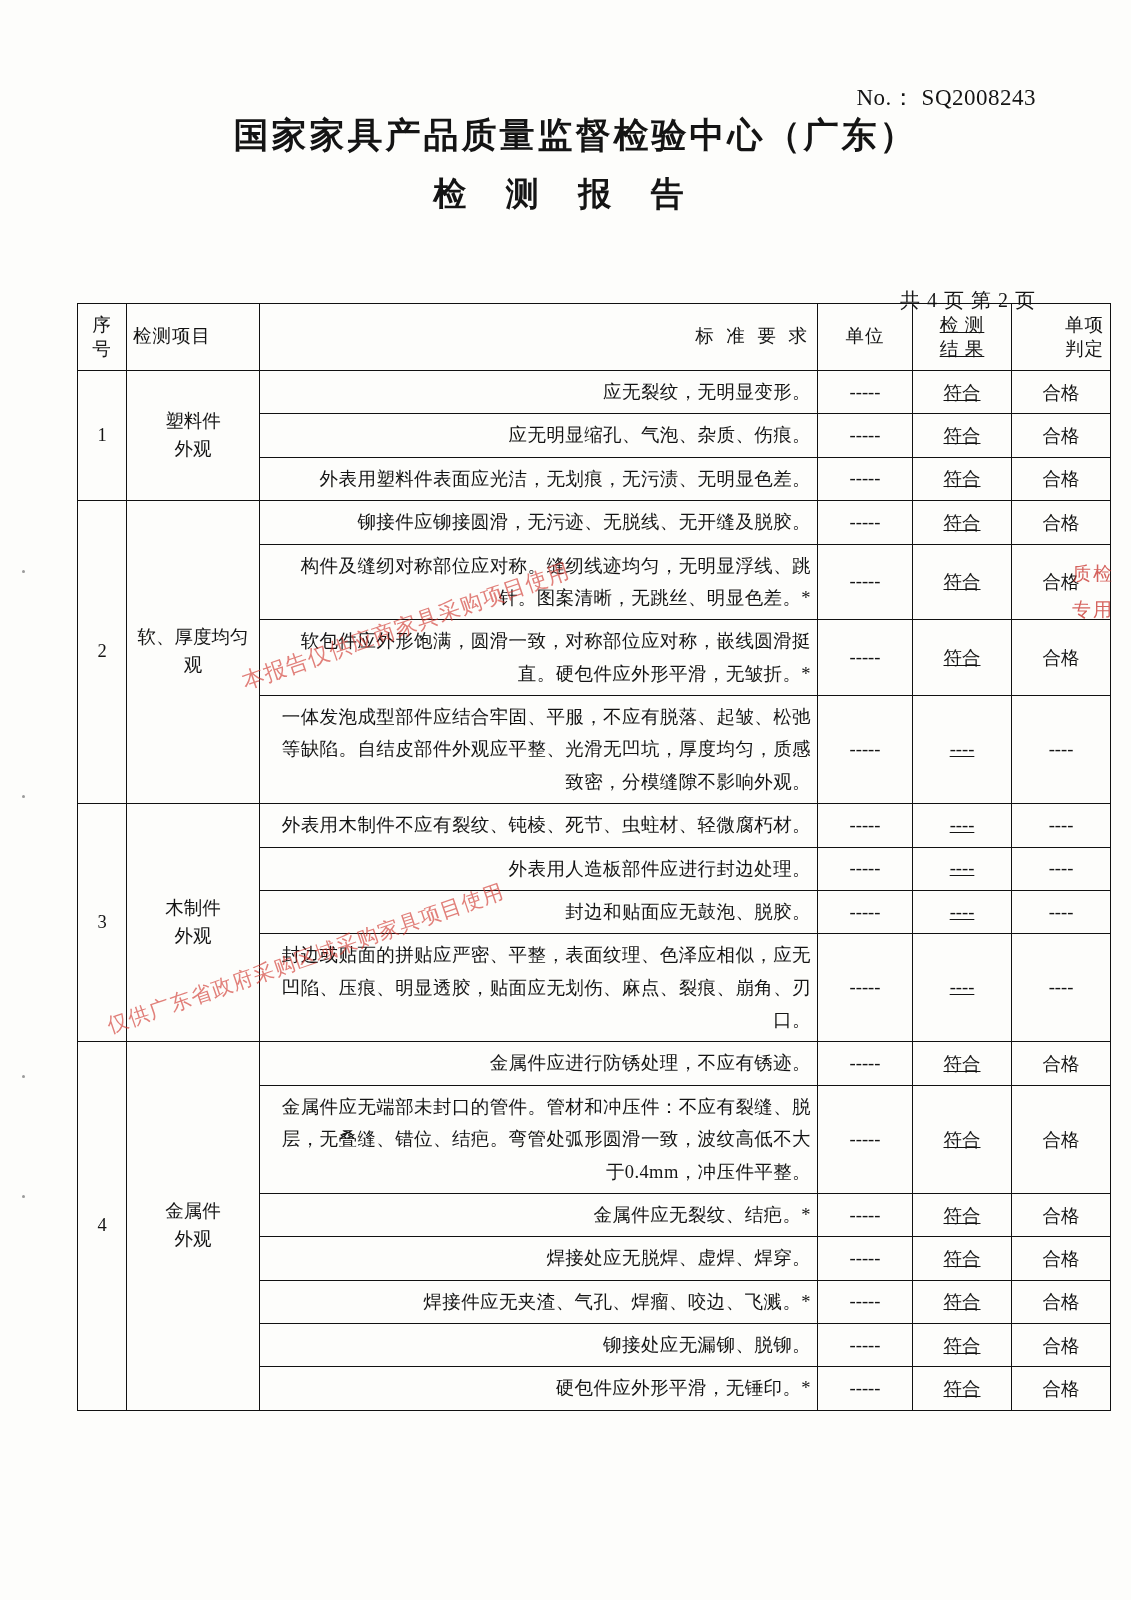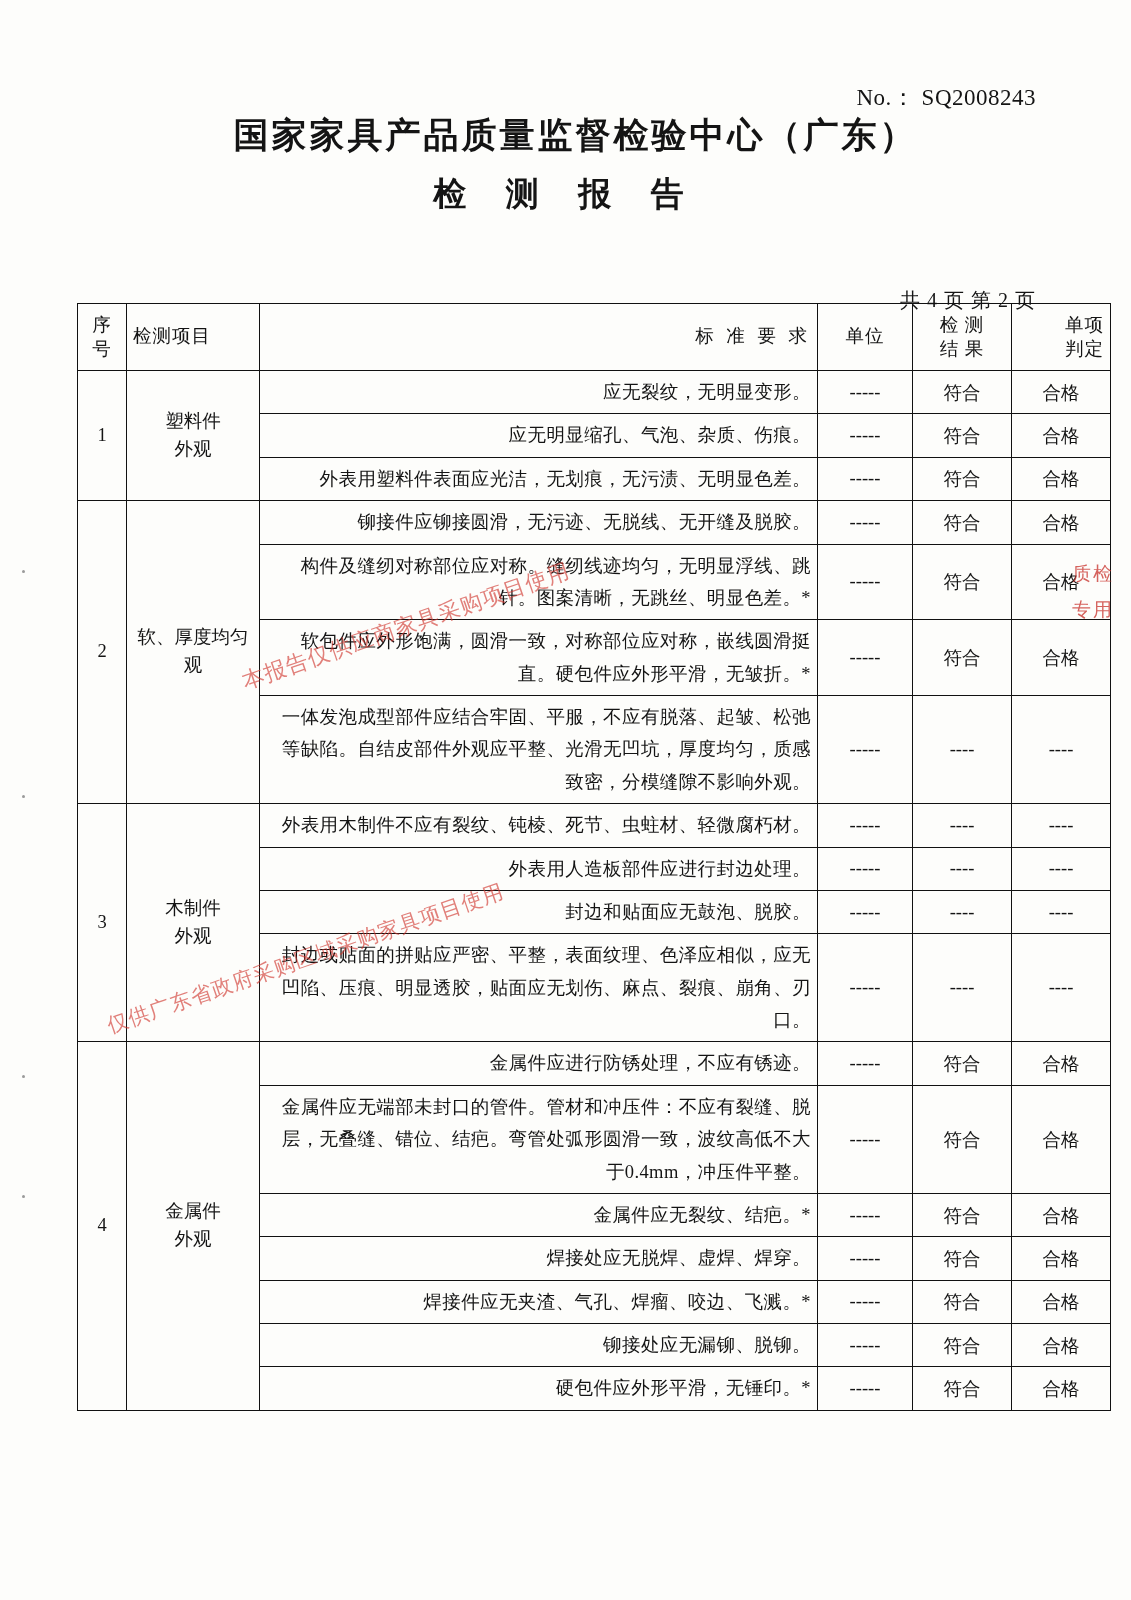--- a/index.html
+++ b/index.html
@@ -69,21 +69,21 @@
     border: 1px solid #111;
     font-weight: normal;
     font-size: 18.5px;
     vertical-align: middle;
     padding: 5px 6px;
   }
   .c-no      { width: 36px;  text-align: center; }
   .c-item    { width: 120px; text-align: left; }
   .c-req     { width: 545px; text-align: right; }
   .c-unit    { width: 82px;  text-align: center; }
-  .c-result  { width: 86px;  text-align: center; }
+  .c-result  { width: 86px;  text-align: center; text-decoration: underline; }
   .c-judge   { width: 86px;  text-align: right; }
 
   thead td { text-align: center; height: 56px; line-height: 1.25; font-size: 19px; letter-spacing: 1px;}
   thead .two-line { line-height: 1.3; }
   .hdr-spaced { letter-spacing: 4px; }
 
   td.req {
     line-height: 1.75;
     letter-spacing: 0.4px;
     padding: 8px 10px 8px 12px;

